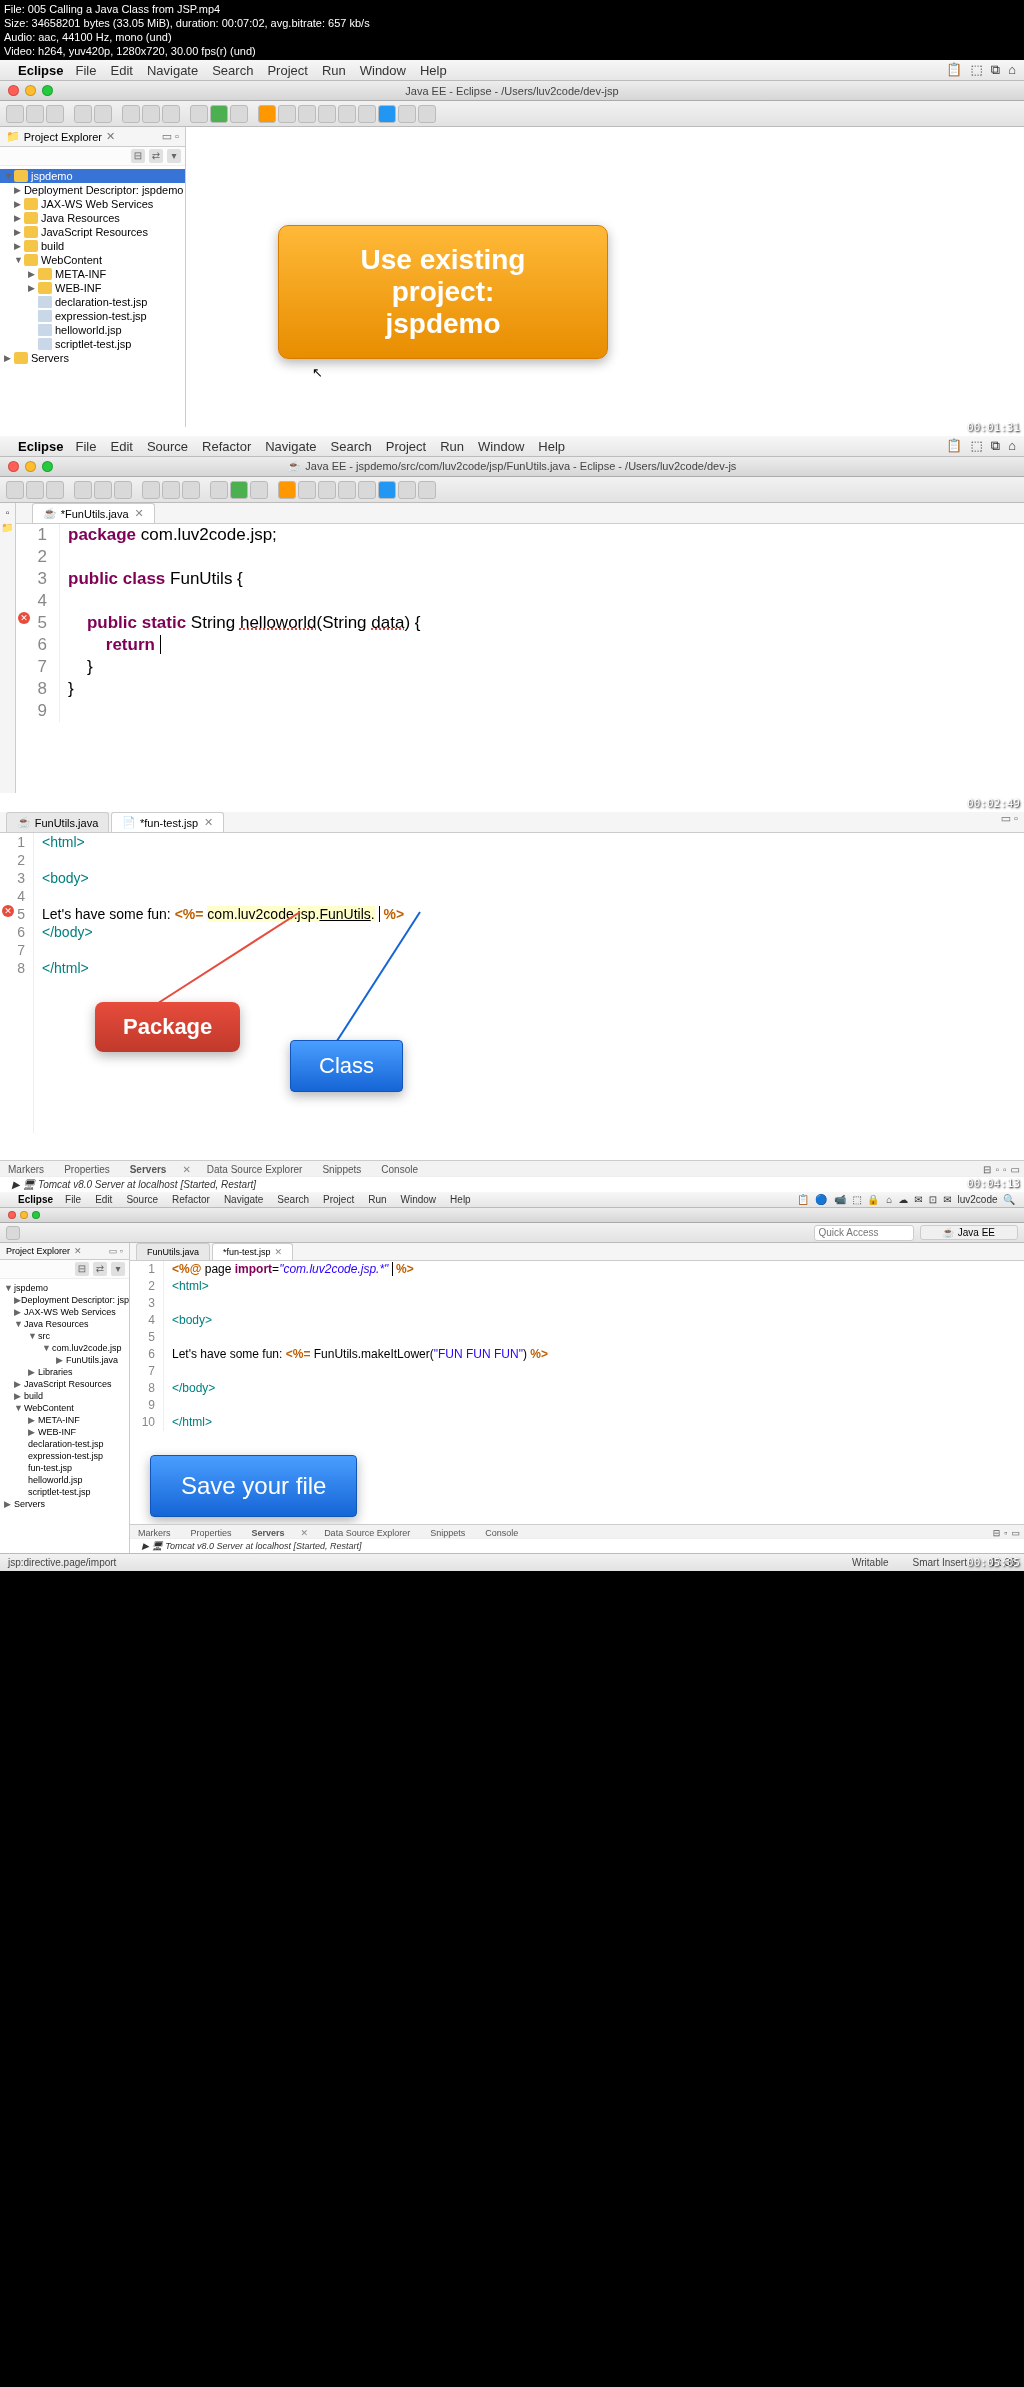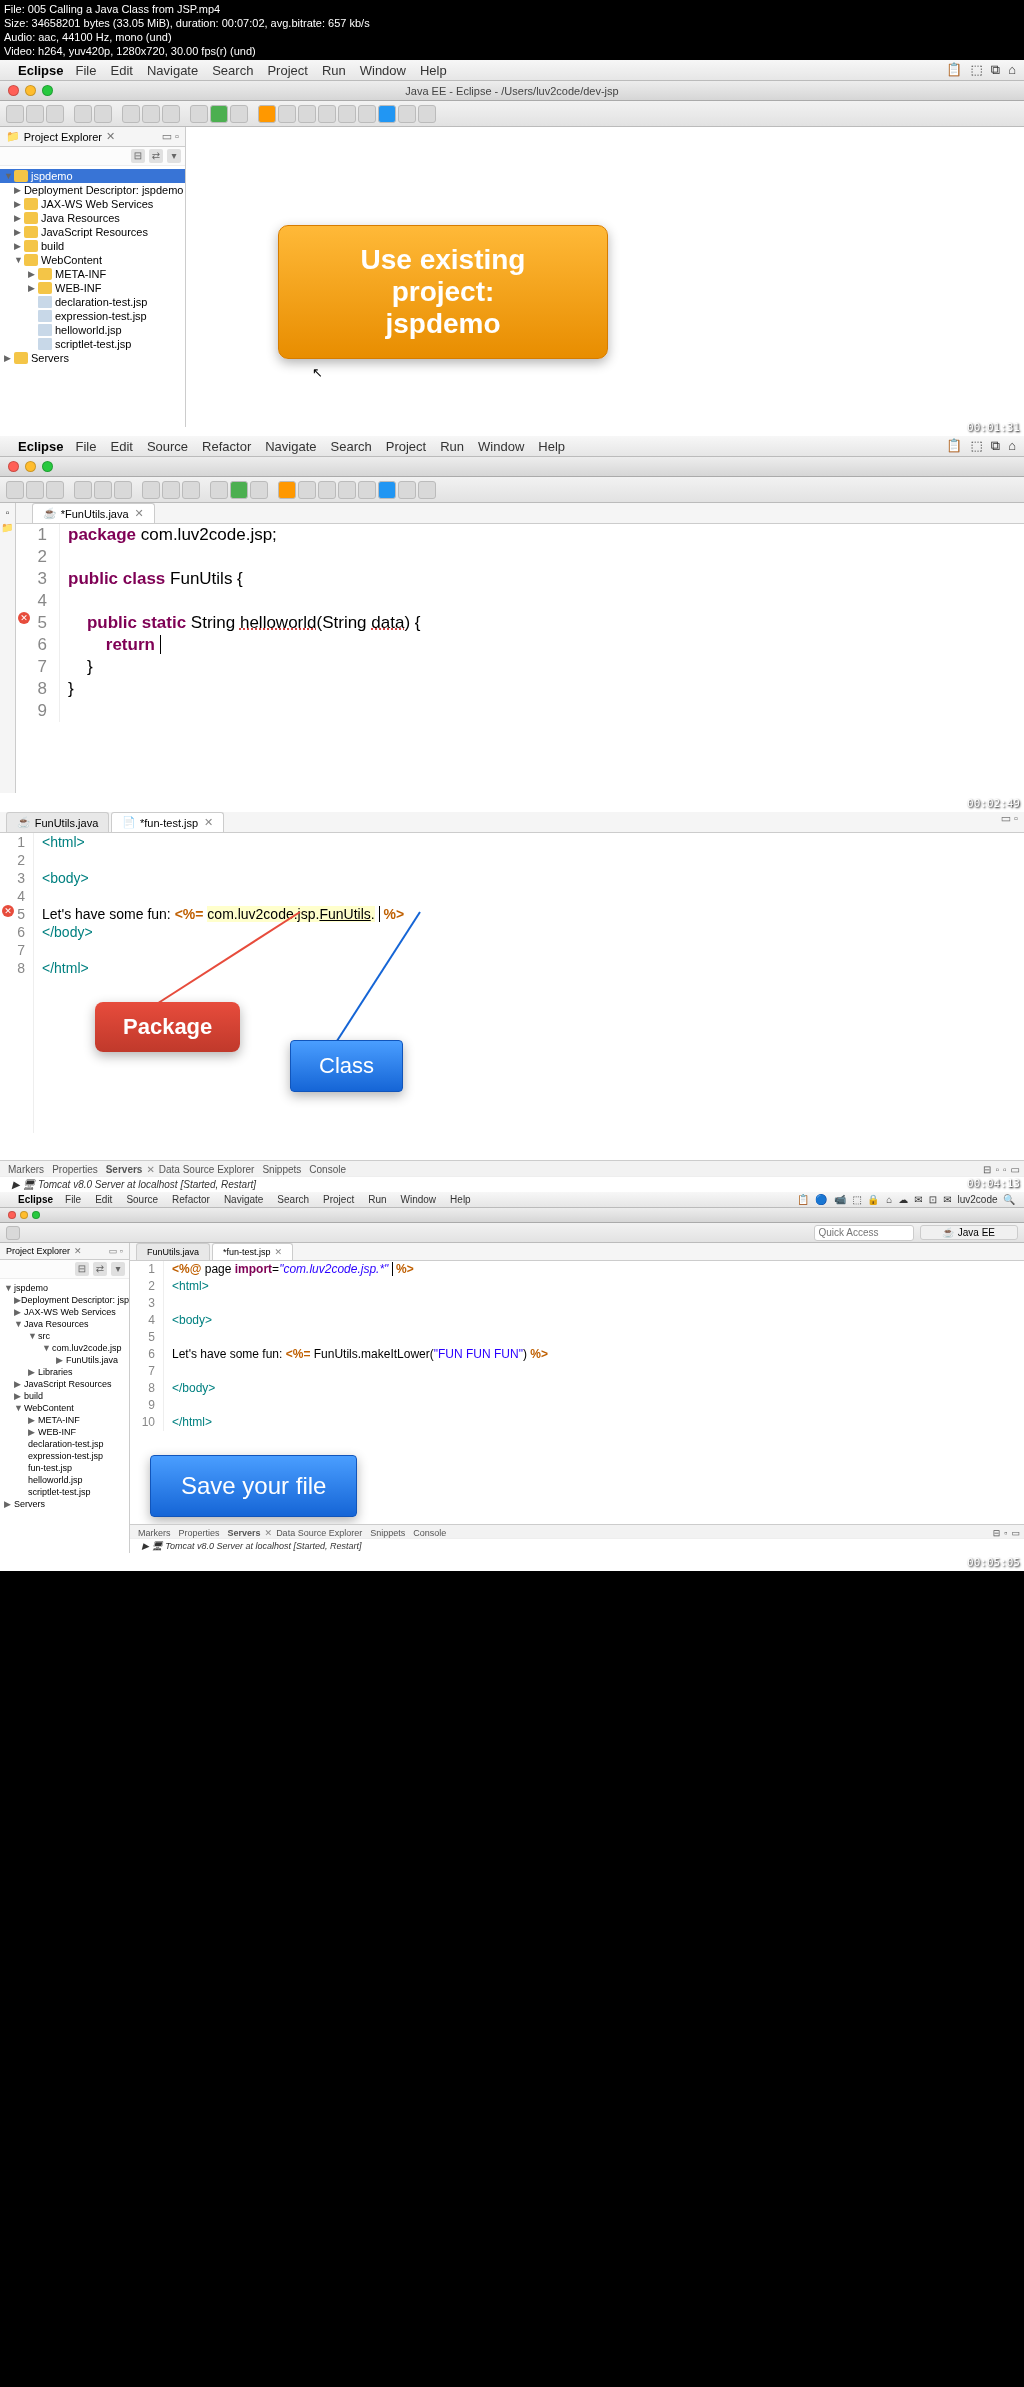--- a/index.html
+++ b/index.html
@@ -69,21 +69,21 @@
 .tag { color: #008080; }
 .jsp { color: #bf5f00; font-weight: bold; }
 .jsp-expr { background: #ffffcc; }
 .pkg-hl { color: #000; text-decoration: underline dotted #c00; }
 .err-marker { position: absolute; left: 2px; width: 12px; height: 12px; background: #e74c3c; border-radius: 50%; font-size: 9px; color: #fff; text-align: center; line-height: 12px; }
 
 
 .timestamp { position: absolute; bottom: 2px; right: 4px; color: #fff; font-size: 11px; text-shadow: 1px 1px 2px #000; font-family: monospace; }
 
 
-.bottom-tabs { background: #f2f2f2; border-top: 1px solid #ccc; padding: 2px 4px; display: flex; align-items: center; gap: 0; font-size: 10px; color: #555; }
+.bottom-tabs { background: #f2f2f2; border-top: 1px solid #ccc; padding: 2px 4px; display: flex; align-items: center; gap: 12px; font-size: 10px; color: #555; }
 .bottom-tabs .btab { padding: 1px 4px; }
 .bottom-tabs .right-icons { margin-left: auto; display: flex; gap: 4px; }
 .server-line { padding: 2px 12px; font-size: 10px; color: #333; background: #fff; border-top: 1px solid #eee; font-style: italic; }
 
 
 .statusbar { background: linear-gradient(#f2f2f2, #e2e2e2); height: 18px; display: flex; align-items: center; padding: 0 8px; font-size: 10px; color: #444; border-top: 1px solid #bbb; }
 .statusbar .sb-item { margin-right: 24px; }
 .statusbar .sb-right { margin-left: auto; display: flex; gap: 24px; }
 
 
@@ -276,20 +276,21 @@
       <span>⧉</span>
       <span>⌂</span>
     </div>
   </div>
   <div class="titlebar">
     <div class="traffic">
         <div class="dot red"></div>
         <div class="dot yellow"></div>
         <div class="dot green"></div>
       </div>
+    <div class="title"><span style="color:#888;margin-right:4px">☕</span><span>Java EE - jspdemo/src/com/luv2code/jsp/FunUtils.java - Eclipse - /Users/luv2code/dev-js</span></div>
   </div>
   <div class="toolbar">
     <div class="tb-btn"></div>
       <div class="tb-btn"></div>
       <div class="tb-btn"></div>
       <div class="sep"></div>
     <div class="tb-btn"></div>
       <div class="tb-btn"></div>
       <div class="tb-btn"></div>
       <div class="sep"></div>
@@ -563,14 +564,22 @@
         <span class="btab">Console</span>
         <div class="right-icons">
             <span>⊟</span>
             <span>▫</span>
             <span>▭</span>
           </div>
       </div>
       <div class="server-line" style="position:absolute;bottom:0;left:0;right:0;font-size:9px">▶ 🖥 <span>Tomcat v8.0 Server at localhost [Started, Restart]</span></div>
     </div>
   </div>
+  <div class="statusbar">
+    <span class="sb-item">jsp:directive.page/import</span>
+    <div class="sb-right">
+      <span>Writable</span>
+      <span>Smart Insert</span>
+      <span>1 : 36</span>
+    </div>
+  </div>
   <div class="timestamp">00:05:05</div>
 </div>
 
 </body></html>

